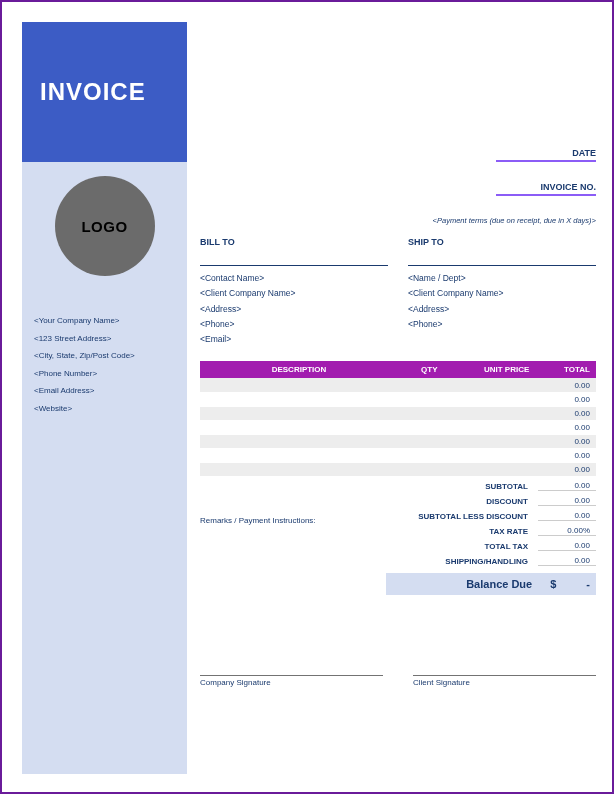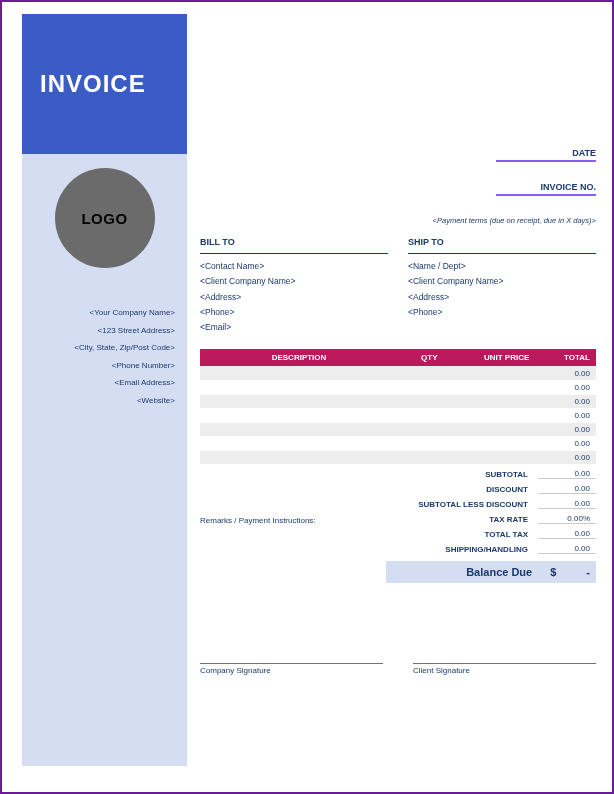--- a/index.html
+++ b/index.html
@@ -1,33 +1,33 @@
 <!DOCTYPE html>
 <html><head>
 <meta charset="utf-8">
 <style>
 * { box-sizing: border-box; margin: 0; padding: 0; }
 body { font-family: Arial, sans-serif; background: #fff; width: 614px; height: 794px; border: 2px solid #6a1b9a; position: relative; }
 .page { width: 100%; height: 100%; padding: 20px; position: relative; }
-.sidebar { position: absolute; left: 20px; top: 12px; width: 165px; height: 752px; text-align: right; }
+.sidebar { position: absolute; left: 20px; top: 20px; width: 165px; height: 752px; }
 .header-box { background: #3c5cc5; height: 140px; display: flex; align-items: center; padding-left: 18px; }
 .invoice-title { color: #fff; font-size: 24px; font-weight: bold; letter-spacing: 1px; }
 .sidebar-body { background: #d4ddf1; height: 612px; padding: 14px 12px; }
 .logo-circle { width: 100px; height: 100px; border-radius: 50%; background: #6b6b6b; margin: 0 auto 36px; display: flex; align-items: center; justify-content: center; color: #000000; font-size: 15px; letter-spacing: 0.5px; font-weight: bold; }
 .company-info { font-size: 8px; color: #1a3a6e; line-height: 2.2; }
 .main { position: absolute; left: 198px; top: 20px; width: 396px; height: 752px; }
 .meta-block { text-align: right; margin-top: 120px; }
 .meta-label { font-size: 9px; font-weight: bold; color: #1a3a6e; border-bottom: 2px solid #8b5cf6; display: inline-block; min-width: 100px; text-align: right; padding-bottom: 2px; margin-bottom: 14px; }
 .terms { font-size: 7.5px; color: #1a3a6e; font-style: italic; text-align: right; margin-top: 6px; margin-bottom: 12px; }
 .addr-row { display: flex; gap: 20px; margin-bottom: 14px; }
 .addr-col { flex: 1; }
-.addr-heading { font-size: 9px; font-weight: bold; color: #1a3a6e; border-bottom: 1px solid #1a3a6e; padding-bottom: 6px; margin-bottom: 5px; }
+.addr-heading { font-size: 9px; font-weight: bold; color: #1a3a6e; border-bottom: 1px solid #1a3a6e; padding-bottom: 18px; margin-bottom: 5px; }
 .addr-line { font-size: 8.5px; color: #1a3a6e; line-height: 1.8; }
 .tbl { width: 100%; border-collapse: collapse; }
-.tbl th { background: #be185d; color: #fff; font-size: 8px; font-weight: bold; padding: 4px 6px; text-align: right; }
+.tbl th { background: #a21caf; color: #fff; font-size: 8px; font-weight: bold; padding: 4px 6px; text-align: right; }
 .tbl th.desc { text-align: center; width: 50%; }
 .tbl td { font-size: 8px; color: #1a3a6e; padding: 2px 6px; text-align: right; height: 14px; border-bottom: 1px solid #fff; }
 .tbl tr.alt td { background: #ededed; }
 .summary { margin-top: 2px; }
 .summary-row { display: flex; justify-content: flex-start; font-size: 8px; color: #1a3a6e; height: 15px; align-items: center; }
 .summary-row .slabel { text-align: right; flex: 1; font-weight: bold; padding-right: 10px; }
 .summary-row .sval { width: 58px; text-align: right; border-bottom: 1px solid #ccc; padding-right: 6px; }
 .remarks { font-size: 8px; color: #1a3a6e; position: absolute; top: 494px; left: 0; }
 .balance-row { display: flex; align-items: center; background: #d4ddf1; padding: 5px 6px; margin-top: 4px; margin-left: 170px; }
 .balance-label { font-size: 11px; font-weight: bold; color: #1a3a6e; flex: 1; text-align: right; padding-right: 18px; }

